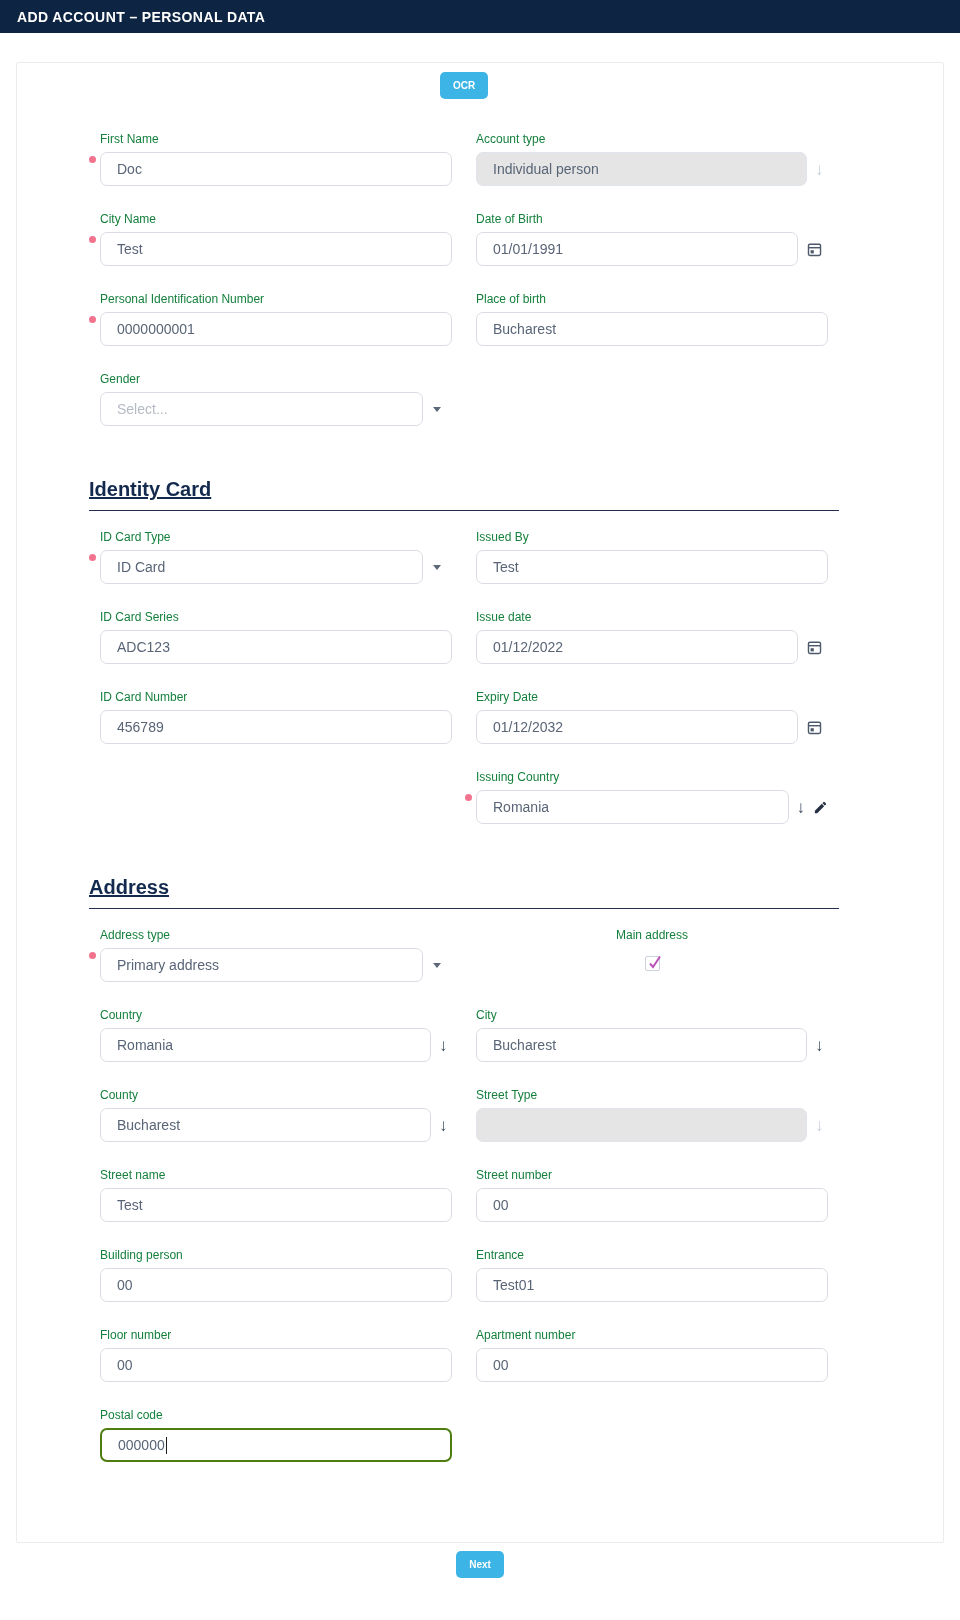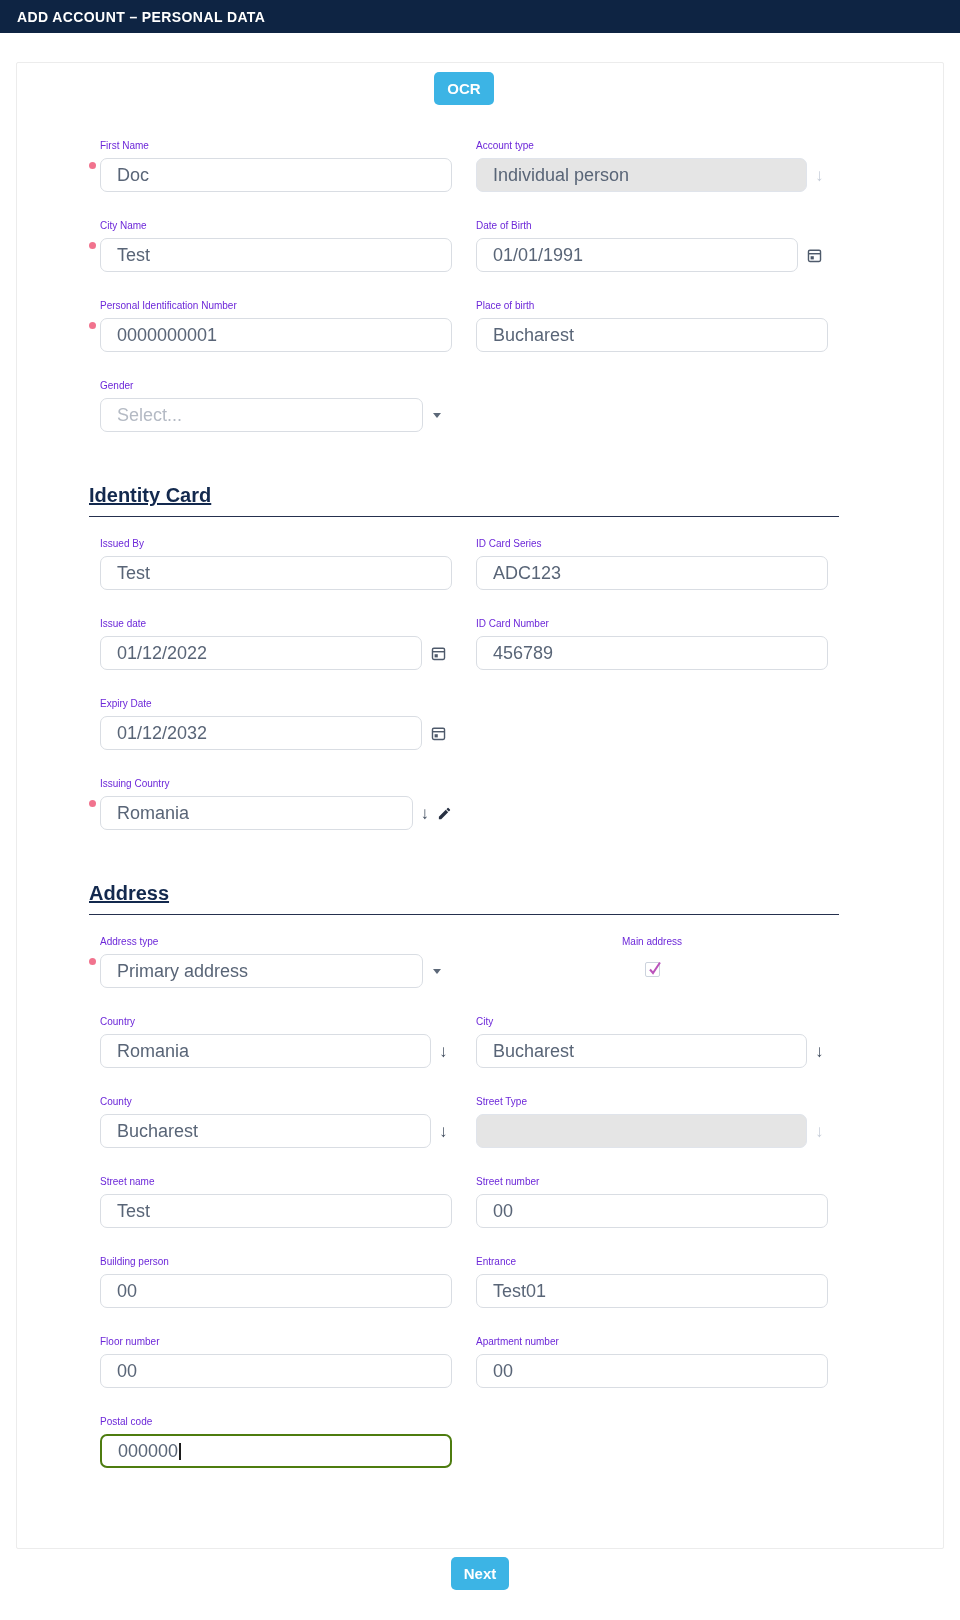--- a/index.html
+++ b/index.html
@@ -8,34 +8,34 @@
 
   
   .topbar { height: 33px; background: #0e2443; display: flex; align-items: center; padding-left: 17px; }
   .topbar-title { color: #ffffff; font-size: 14px; font-weight: bold; letter-spacing: .4px; }
 
   
   .card { margin: 29px 16px 0 16px; background: #fff; border: 1px solid #ececec; border-radius: 2px;
           padding: 9px 104px 80px 72px; }
 
   .ocr-row { text-align: center; margin-bottom: 34px; }
-  .btn { display: inline-block; background: #3cb4e5; color: #fff; font-weight: bold; font-size: 15px;
+  .btn { display: inline-block; background: #3cb4e5; color: #fff; font-weight: bold; font-size: 10px;
          border: none; border-radius: 5px; padding: 8px 13px; cursor: pointer; font-family: inherit; }
 
   .section-heading { font-size: 20px; font-weight: bold; color: #13294e; padding-bottom: 9px;
                      border-bottom: 1px solid #25304e; margin: 52px 0 20px 0; text-decoration: underline; }
 
   .form-grid { display: grid; grid-template-columns: 352px 352px; column-gap: 24px; row-gap: 27px;
                margin-left: 11px; }
 
   .cell { min-height: 53px; }
-  .label { font-size: 10px; color: #6d28d9; margin-bottom: 6px; line-height: 13px; }
+  .label { font-size: 12px; color: #15803d; margin-bottom: 6px; line-height: 13px; }
   .fieldwrap { position: relative; display: flex; align-items: center; }
   .input { height: 34px; border: 1px solid #d9dde3; border-radius: 7px; background: #fff;
-           font-size: 18px; color: #596577; padding: 0 16px; width: 100%;
+           font-size: 14px; color: #596577; padding: 0 16px; width: 100%;
            font-family: inherit; outline: none; display: flex; align-items: center; }
   input.input { display: inline-block; line-height: 32px; }
   .input::placeholder { color: #b4bac4; }
   .input.disabled { background: #e5e5e5; border-color: #e0e4eb; }
   .input.focusfield { border: 2px solid #4d7c0f; }
   .w-select { width: 323px; }
   .w-combo  { width: 331px; }
   .w-date   { width: 322px; }
   .w-ic     { width: 315px; }
 
@@ -128,20 +128,28 @@
         <span class="caret"></span>
       </div>
     </div>
     <div class="cell"></div>
   </div>
 
   <div class="section-heading">Identity Card</div>
 
   <div class="form-grid">
     <div class="cell">
+      <div class="label">ID Card Type</div>
+      <div class="fieldwrap">
+        <span class="req-dot"></span>
+        <input class="input w-select" value="ID Card" style="">
+        <span class="caret"></span>
+      </div>
+    </div>
+    <div class="cell">
       <div class="label">Issued By</div>
       <div class="fieldwrap">
         <input class="input" value="Test" style="">
       </div>
     </div>
 
     <div class="cell">
       <div class="label">ID Card Series</div>
       <div class="fieldwrap">
         <input class="input" value="ADC123" style="">

